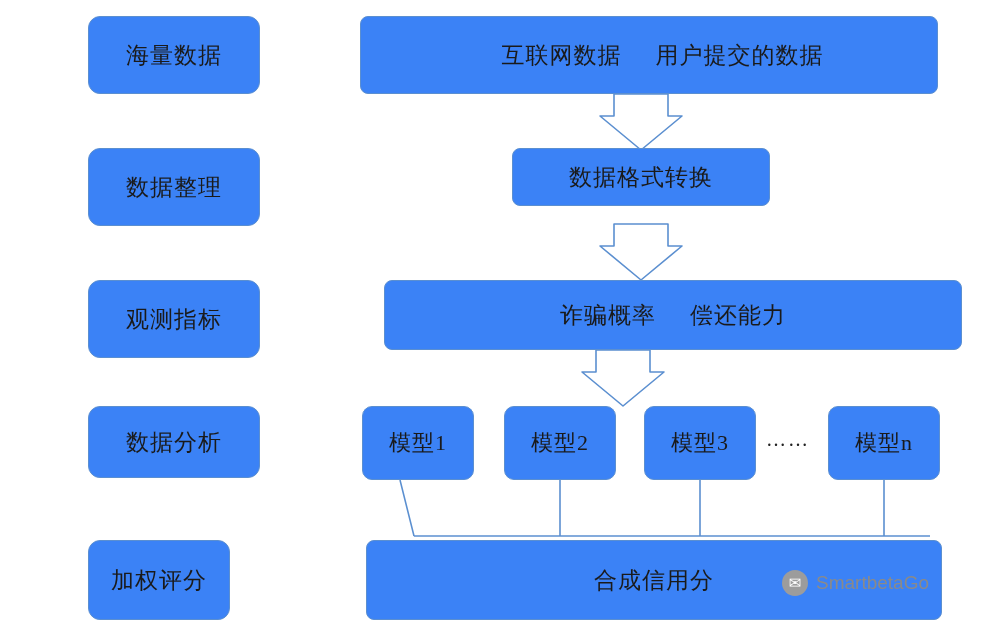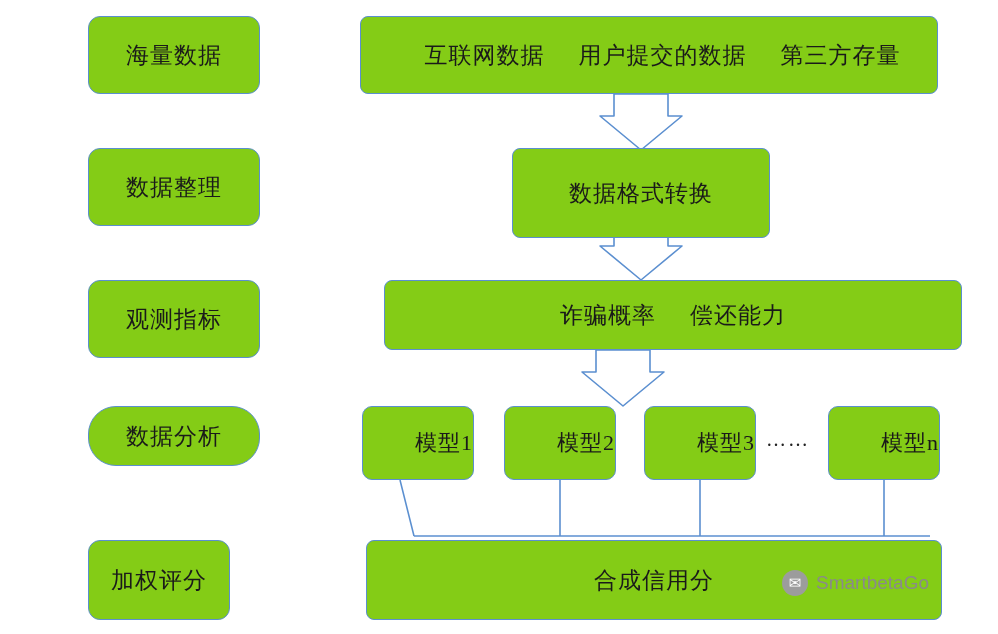--- a/index.html
+++ b/index.html
@@ -15,39 +15,38 @@
     width: 998px;
     height: 634px;
     background: #ffffff;
     overflow: hidden;
   }
   .box {
     position: absolute;
     box-sizing: border-box;
     border: 1.6px solid #5b8fd0;
     border-radius: 10px;
-    background: #84cc16;
+    background: #3b82f6;
     display: flex;
     align-items: center;
     justify-content: center;
     color: #1a1a1a;
     font-size: 23px;
     letter-spacing: 1px;
     white-space: nowrap;
   }
   .stage {
     border-radius: 12px;
   }
   .row-box {
     border-radius: 8px;
   }
   .model-box {
     border-radius: 10px;
     font-size: 22px;
-    justify-content: flex-end;
   }
   .inner-label {
     display: inline-block;
   }
   .multi {
     gap: 34px;
   }
   .dots {
     position: absolute;
     color: #222;
@@ -113,34 +112,33 @@
 
   <div class="box stage" style="left:88px; top:16px; width:172px; height:78px;">
     <span>海量数据</span>
   </div>
   <div class="box stage" style="left:88px; top:148px; width:172px; height:78px;">
     <span>数据整理</span>
   </div>
   <div class="box stage" style="left:88px; top:280px; width:172px; height:78px;">
     <span>观测指标</span>
   </div>
-  <div class="box stage" style="left:88px; top:406px; width:172px; height:60px;border-radius:28px;">
+  <div class="box stage" style="left:88px; top:406px; width:172px; height:72px;">
     <span>数据分析</span>
   </div>
   <div class="box stage" style="left:88px; top:540px; width:142px; height:80px;">
     <span>加权评分</span>
   </div>
 
   <div class="box row-box multi" style="left:360px; top:16px; width:578px; height:78px;padding-left:27px;">
     <span class="inner-label">互联网数据</span>
     <span class="inner-label">用户提交的数据</span>
-    <span class="inner-label">第三方存量</span>
   </div>
 
-  <div class="box row-box" style="left:512px; top:148px; width:258px; height:90px;">
+  <div class="box row-box" style="left:512px; top:148px; width:258px; height:58px;">
     <span>数据格式转换</span>
   </div>
 
   <div class="box row-box multi" style="left:360px; top:280px; width:578px; height:70px;margin-left:24px;">
     <span class="inner-label">诈骗概率</span>
     <span class="inner-label">偿还能力</span>
   </div>
 
   <div class="box model-box" style="left:362px; top:406px; width:112px; height:74px;">
     <span>模型1</span>

